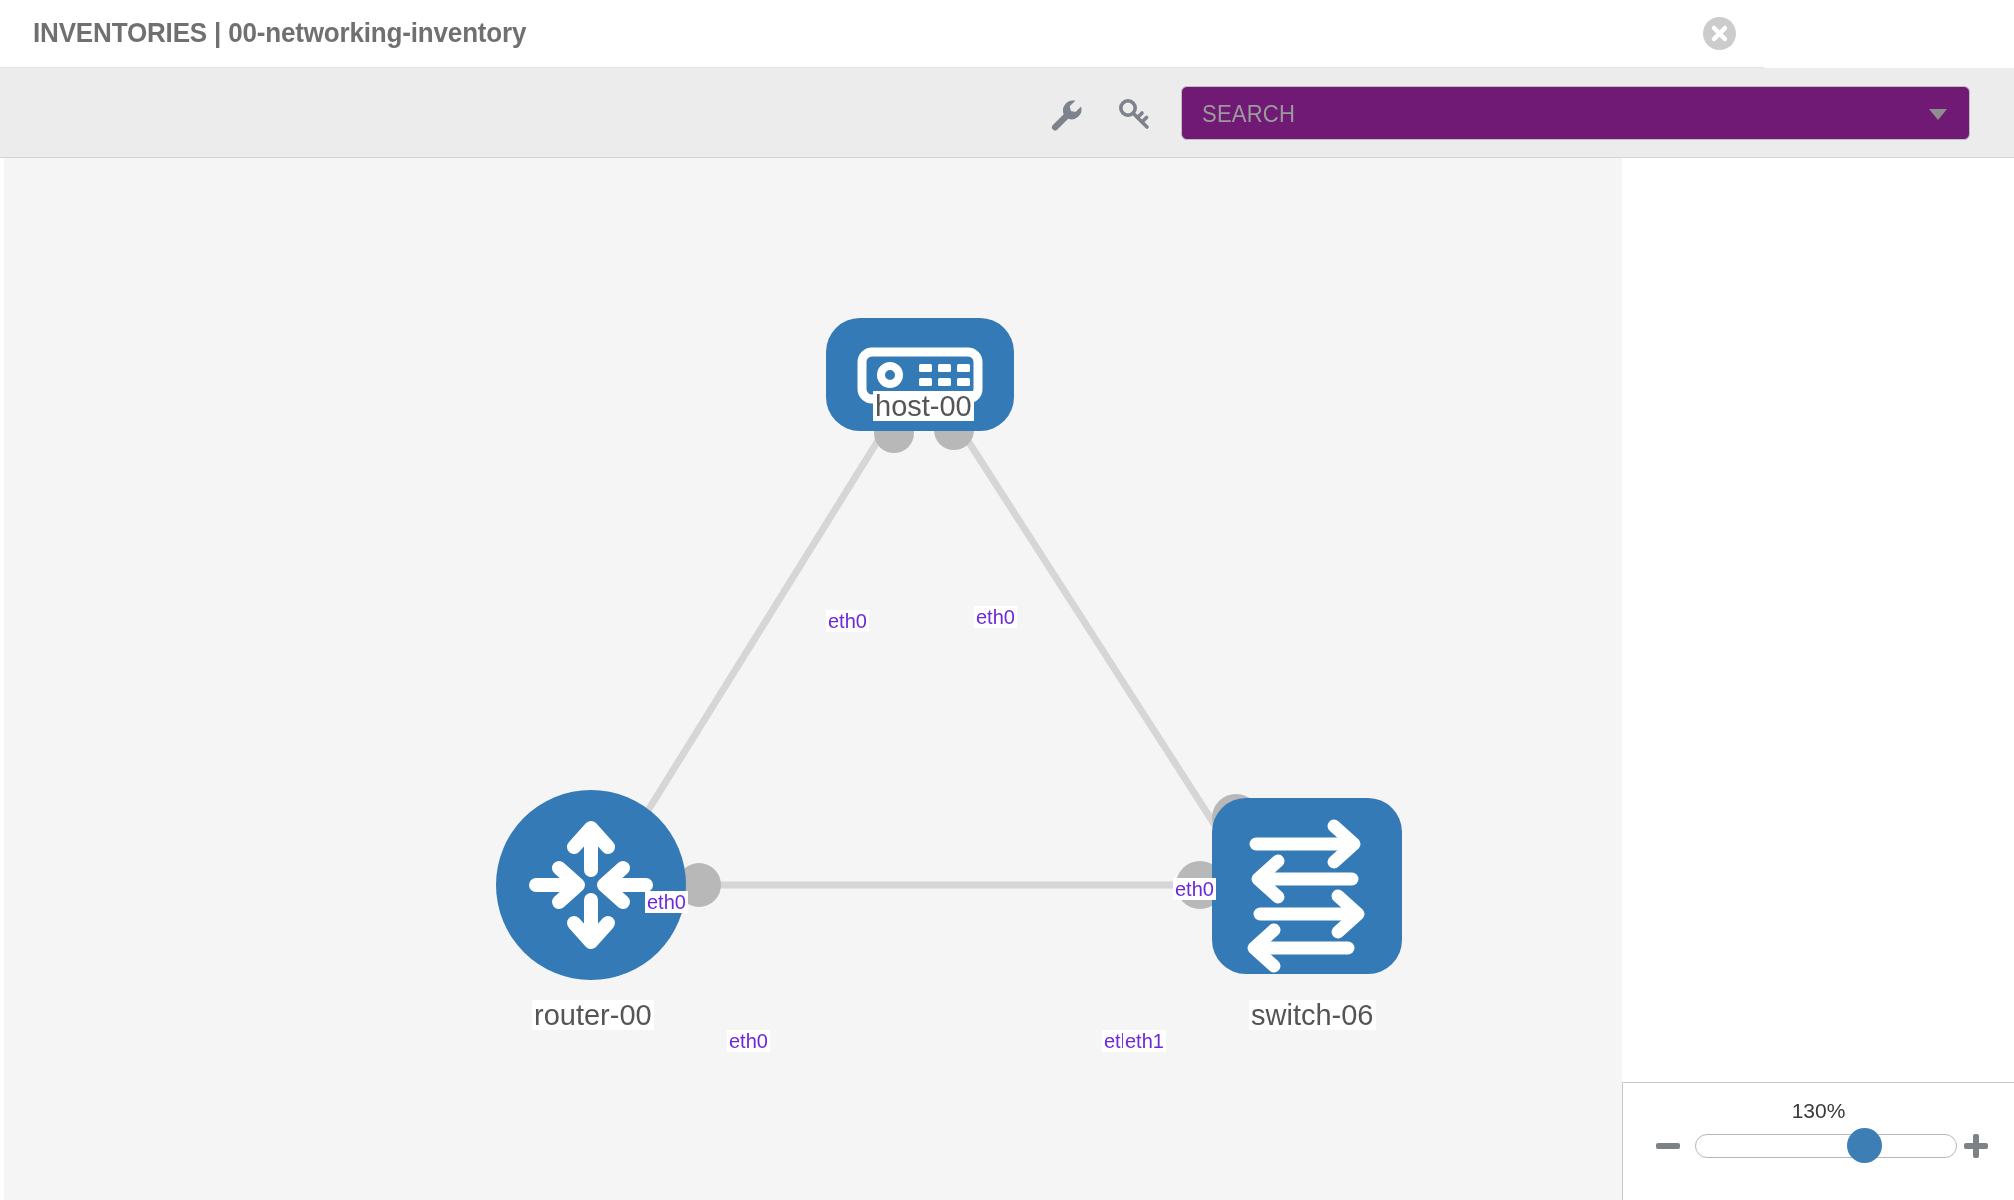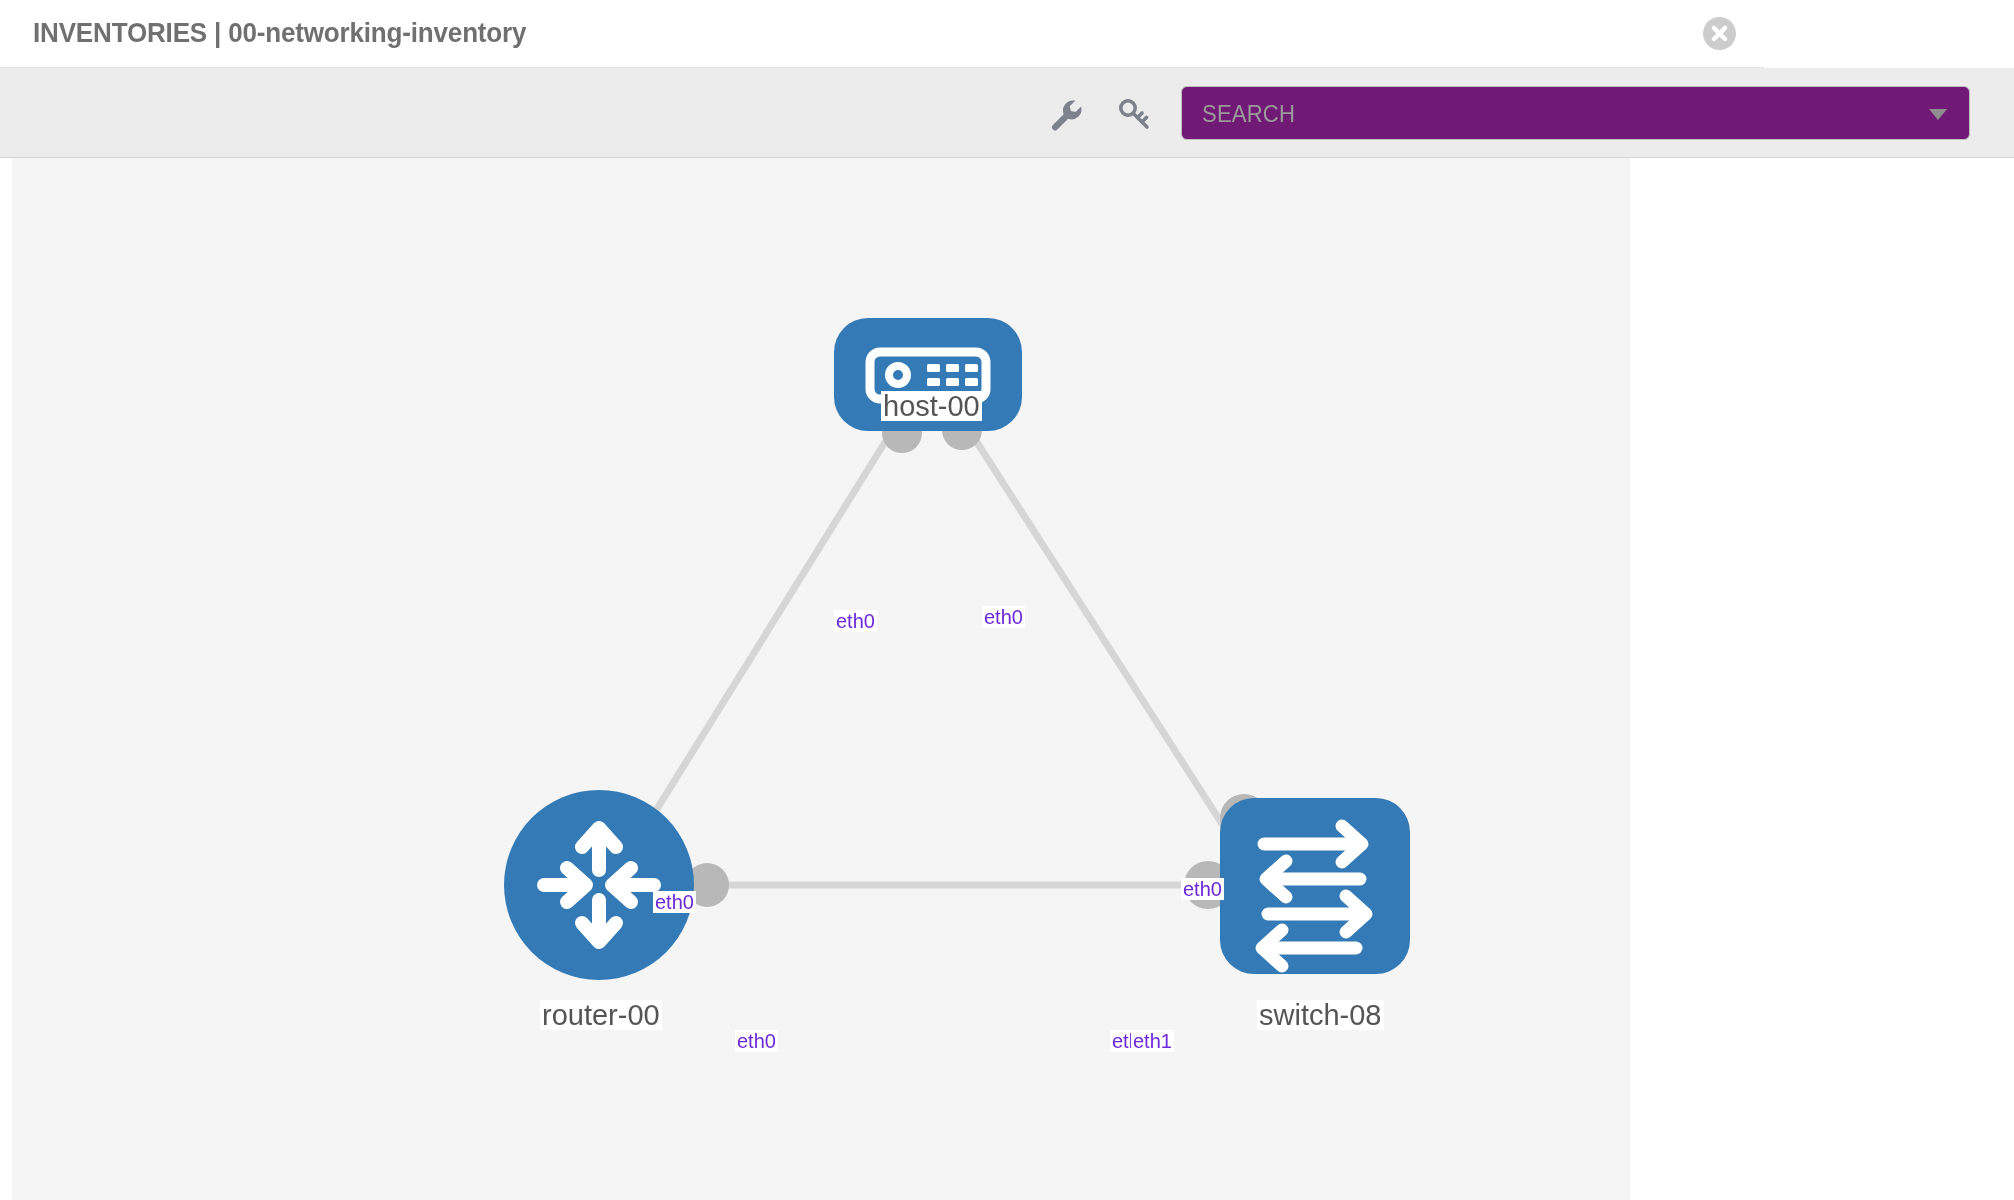--- a/index.html
+++ b/index.html
@@ -125,21 +125,21 @@
     font-size: 24px;
     color: #9b9b9b;
     letter-spacing: 0.2px;
     transform: scaleX(0.92);
     transform-origin: left center;
   }
 
   
   .canvas {
     position: absolute;
-    left: 12px; top: 158px;
+    left: 4px; top: 158px;
     width: 1618px;
     height: 1042px;
     background: #f5f5f5;
     overflow: hidden;
   }
   .graph-svg {
     position: absolute;
     left: 0; top: 0;
     width: 2014px;
     height: 1042px;
@@ -325,25 +325,44 @@
           <path d="M1334 738 L1354 756 L1334 774"></path>
 
           <path d="M1344 790 L1252 790"></path>
           <path d="M1270 772 L1250 790 L1270 808"></path>
         </g>
       </g>
     </svg>
 
     <div class="node-label" style="left:869px; top:233px;">host-00</div>
     <div class="node-label" style="left:528px; top:842px;">router-00</div>
-    <div class="node-label" style="left:1245px; top:842px;">switch-08</div>
+    <div class="node-label" style="left:1245px; top:842px;">switch-06</div>
 
     <div class="edge-label" style="left:822px; top:452px;">eth0</div>
     <div class="edge-label" style="left:970px; top:448px;">eth0</div>
     <div class="edge-label" style="left:641px; top:733px;">eth0</div>
     <div class="edge-label" style="left:1169px; top:720px;">eth0</div>
     <div class="edge-label" style="left:723px; top:872px;">eth0</div>
     <div class="edge-label" style="left:1098px; top:872px;">etl</div>
     <div class="edge-label" style="left:1119px; top:872px;">eth1</div>
   </div>
 
+  <div class="zoom-panel">
+    <div class="zoom-percent">130%</div>
+
+    <div class="zoom-minus">
+      <svg width="30" height="30" viewBox="0 0 30 30" aria-hidden="true">
+        <rect x="3" y="12" width="24" height="6" rx="2" fill="#7d8287"></rect>
+      </svg>
+    </div>
+
+    <div class="zoom-slider"></div>
+    <div class="zoom-thumb"></div>
+
+    <div class="zoom-plus">
+      <svg width="30" height="30" viewBox="0 0 30 30" aria-hidden="true">
+        <rect x="3" y="12" width="24" height="6" rx="2" fill="#7d8287"></rect>
+        <rect x="12" y="3" width="6" height="24" rx="2" fill="#7d8287"></rect>
+      </svg>
+    </div>
+  </div>
 
 </div>
 
 </body></html>

